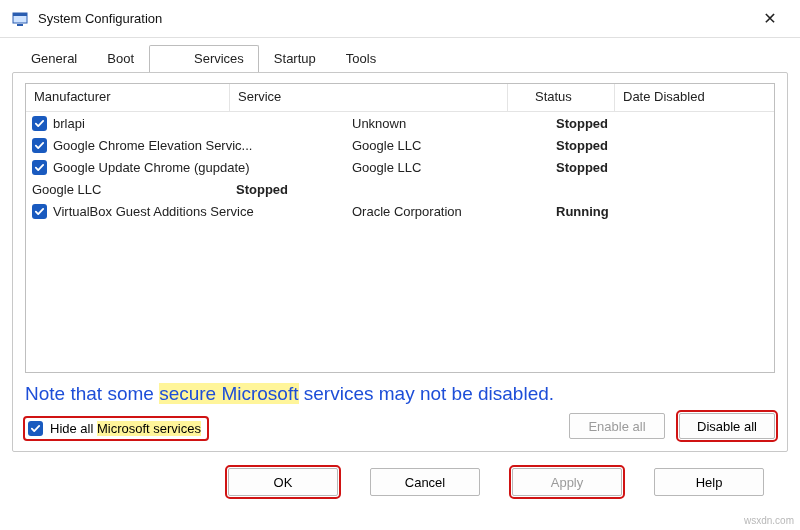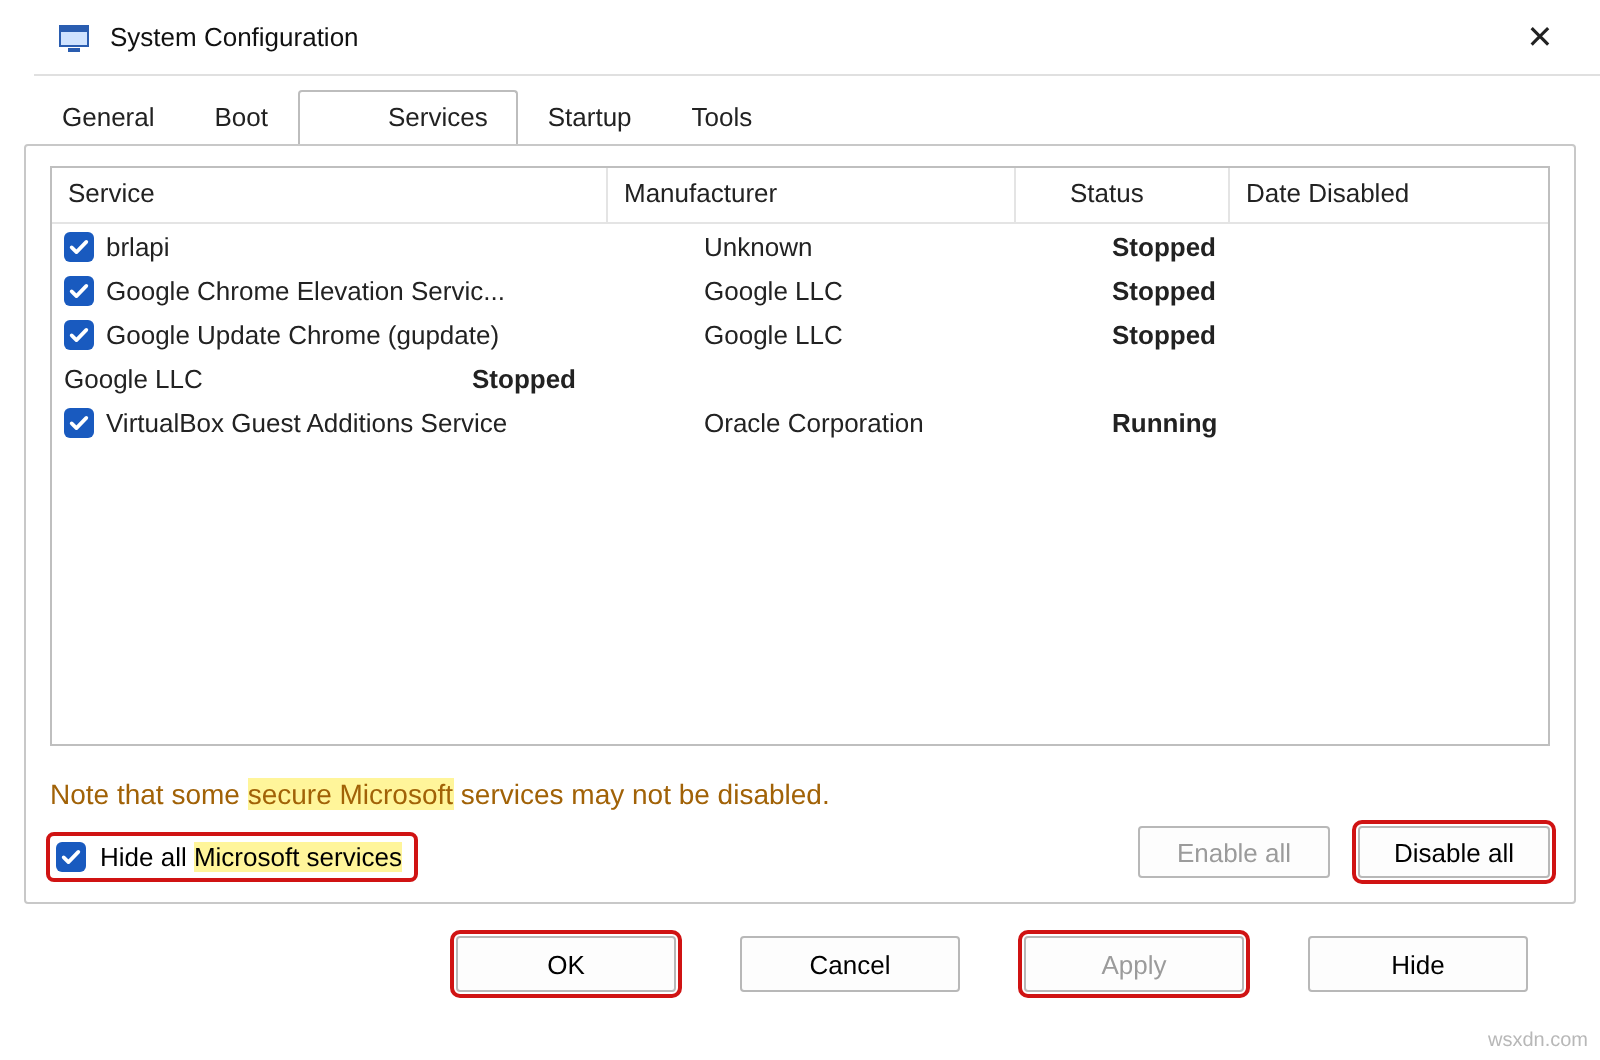--- a/index.html
+++ b/index.html
@@ -13,21 +13,20 @@
     width: 800px;
     height: 530px;
     overflow: hidden;
   }
   .titlebar {
     display: flex;
     align-items: center;
     padding: 6px 10px 6px 12px;
     height: 38px;
     border-bottom: 1px solid #e0e0e0;
-    margin-left: 17px;
   }
   .titlebar .app-icon {
     width: 16px; height: 16px; margin-right: 10px;
     display: inline-flex; align-items: center; justify-content: center;
   }
   .titlebar .title { flex: 1; font-size: 13px; color: #111; }
   .titlebar .close {
     width: 40px; height: 30px; display: flex; align-items:center; justify-content:center;
     font-size: 16px; color:#222;
   }
@@ -97,21 +96,21 @@
   .chk {
     width: 15px; height: 15px; border-radius: 3px;
     background: #195abf;
     display: inline-flex; align-items:center; justify-content:center;
     flex-shrink: 0;
   }
   .chk svg { width: 11px; height: 11px; }
   .note {
     position: absolute;
     left: 12px; bottom: 46px;
-    font-size: 14px; color:#a16207;
+    font-size: 19px; color:#1d4ed8;
   }
   .hl { background: #fff59a; }
   .hide-row {
     position: absolute;
     left: 10px; bottom: 10px;
     display: flex; align-items: center; gap: 7px;
     padding: 3px 6px 3px 3px;
     border: 2px solid #d01313;
     border-radius: 4px;
   }
@@ -166,22 +165,22 @@
     <div class="tab">General</div>
     <div class="tab">Boot</div>
     <div class="tab active">Services</div>
     <div class="tab">Startup</div>
     <div class="tab">Tools</div>
   </div>
 
   <div class="tabpanel">
     <div class="listview">
       <div class="lv-header">
+        <div class="col col-manuf">Manufacturer</div>
         <div class="col col-service">Service</div>
-        <div class="col col-manuf">Manufacturer</div>
         <div class="col col-status">Status</div>
         <div class="col col-date">Date Disabled</div>
       </div>
       <div class="lv-body" id="lv-body">
           <div class="row">
             <div class="cell c-service">
               <span class="chk">
                 <svg viewBox="0 0 12 12">
                   <path d="M2 6.2 L4.6 8.8 L10 3.2" stroke="#fff" stroke-width="2" fill="none" stroke-linecap="round" stroke-linejoin="round"></path>
                 </svg>
@@ -257,17 +256,17 @@
     <div class="panel-btns">
       <div class="btn disabled">Enable all</div>
       <div class="btn redbox">Disable all</div>
     </div>
   </div>
 
   <div class="bottom-btns">
     <div class="btn redbox">OK</div>
     <div class="btn">Cancel</div>
     <div class="btn disabled redbox">Apply</div>
-    <div class="btn">Hide</div>
+    <div class="btn">Help</div>
   </div>
 </div>
 
 <div class="watermark">wsxdn.com</div>
 
 </body></html>

